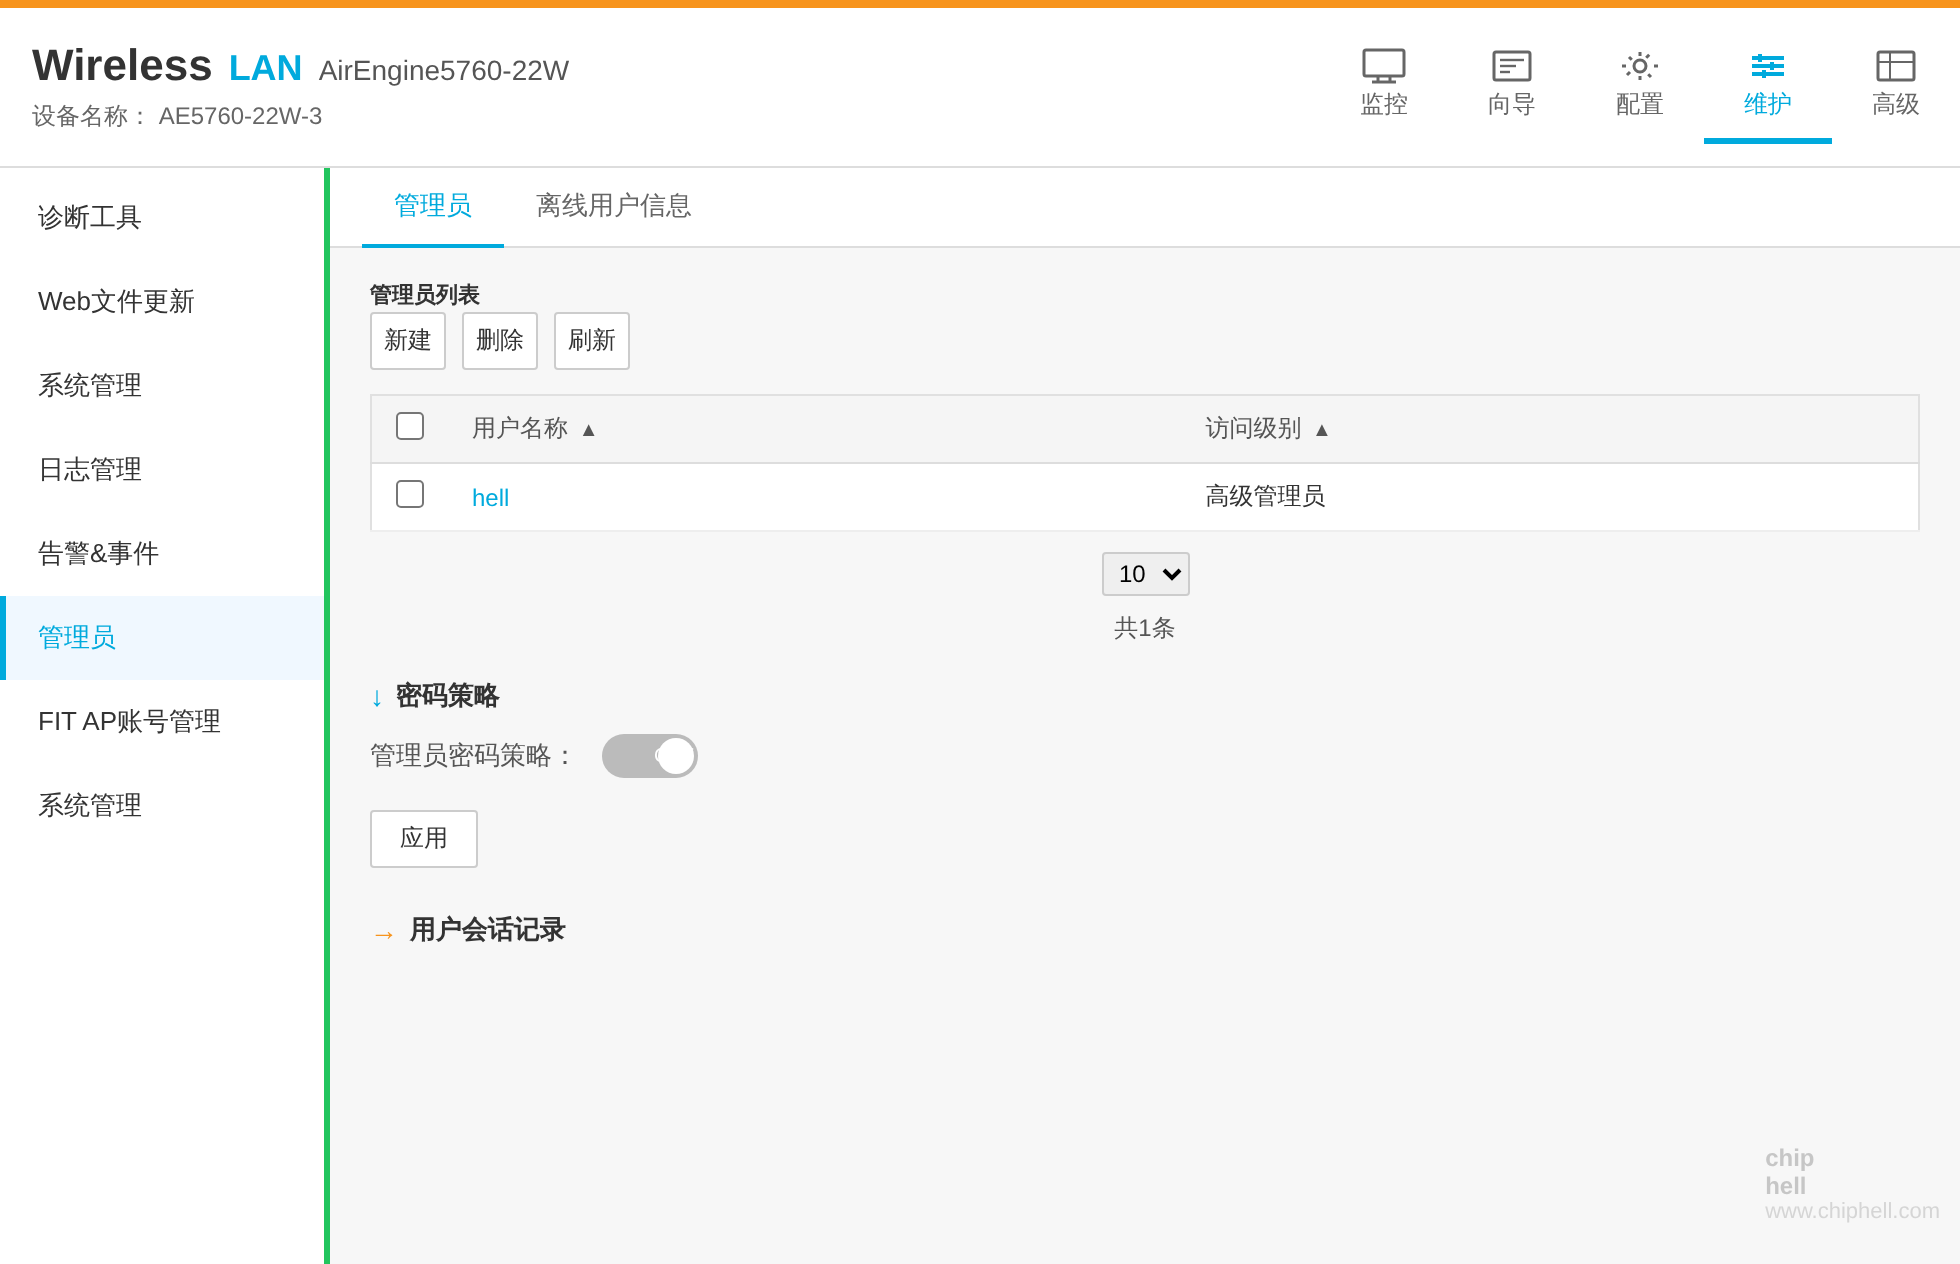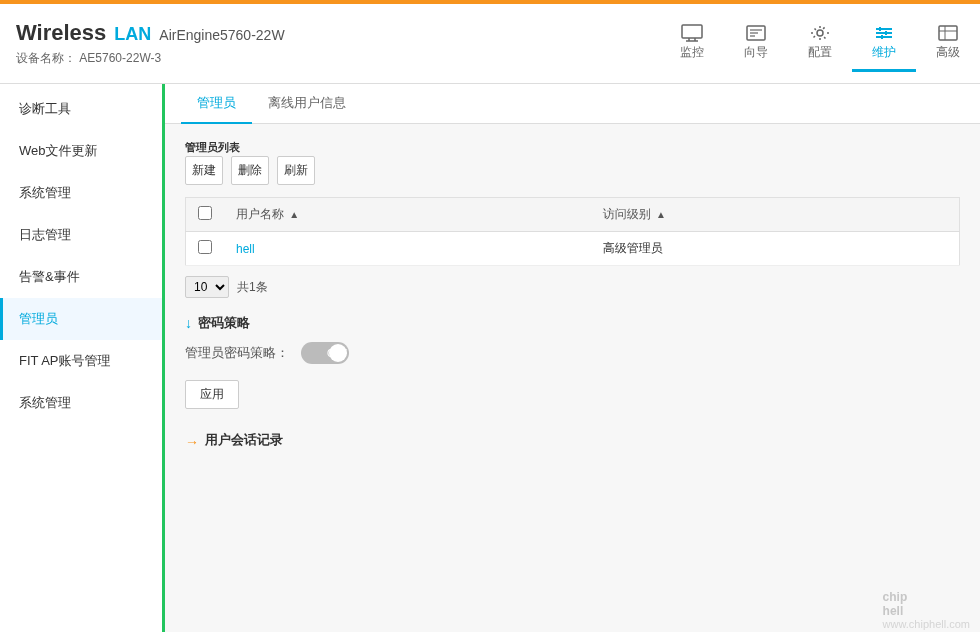--- a/index.html
+++ b/index.html
@@ -50,41 +50,41 @@
 
     
     .data-table { width: 100%; border-collapse: collapse; background: #fff; border: 1px solid #e0e0e0; }
     .data-table th { background: #f5f5f5; padding: 8px 12px; text-align: left; font-size: 12px; color: #555; border-bottom: 1px solid #ddd; font-weight: normal; }
     .data-table td { padding: 8px 12px; font-size: 12px; color: #333; border-bottom: 1px solid #eee; }
     .data-table .link { color: #00aadd; cursor: pointer; }
     .checkbox-cell { width: 30px; }
     .checkbox { width: 14px; height: 14px; cursor: pointer; }
 
     
-    .pagination { display: flex; align-items: center; gap: 8px; margin-top: 10px; font-size: 12px; color: #555; }
+    .pagination { display: flex; align-items: center; gap: 8px; margin-top: 10px; font-size: 12px; color: #555; flex-direction: column; }
     .page-select { padding: 2px 4px; border: 1px solid #ccc; border-radius: 2px; font-size: 12px; }
 
     
     .section-divider { margin-top: 16px; padding-bottom: 6px; }
     .section-collapse-header { display: flex; align-items: center; gap: 6px; cursor: pointer; font-size: 13px; color: #333; font-weight: bold; margin-bottom: 10px; }
     .arrow-down { color: #00aadd; font-size: 14px; }
     .arrow-right { color: #f7941d; font-size: 14px; }
 
     .form-row { display: flex; align-items: center; gap: 12px; margin-bottom: 12px; font-size: 13px; }
     .form-label { color: #555; }
     .toggle-btn { width: 48px; height: 22px; background: #ccc; border-radius: 11px; position: relative; cursor: pointer; display: flex; align-items: center; padding: 2px; }
     .toggle-btn.off { background: #bbb; justify-content: flex-end; }
     .toggle-btn .toggle-text { font-size: 10px; color: #fff; margin-left: 4px; }
     .toggle-btn .toggle-knob { width: 18px; height: 18px; background: #fff; border-radius: 50%; position: absolute; right: 2px; }
 
     
     .btn-apply { padding: 5px 14px; border: 1px solid #ccc; background: #fff; cursor: pointer; font-size: 12px; color: #333; border-radius: 2px; display: inline-block; margin-top: 4px; }
 
     
-    .watermark { position: fixed; bottom: 2px; right: 10px; color: rgba(255,255,255,0.7); font-size: 11px; pointer-events: none; z-index: 999; }
+    .watermark { position: fixed; bottom: 20px; right: 10px; color: rgba(255,255,255,0.7); font-size: 11px; pointer-events: none; z-index: 999; }
 
     .sort-arrow { font-size: 10px; margin-left: 2px; }
   </style>
 </head>
 <body>
 
 <div class="top-bar"></div>
 
 <div class="header">
   <div class="header-logo">

